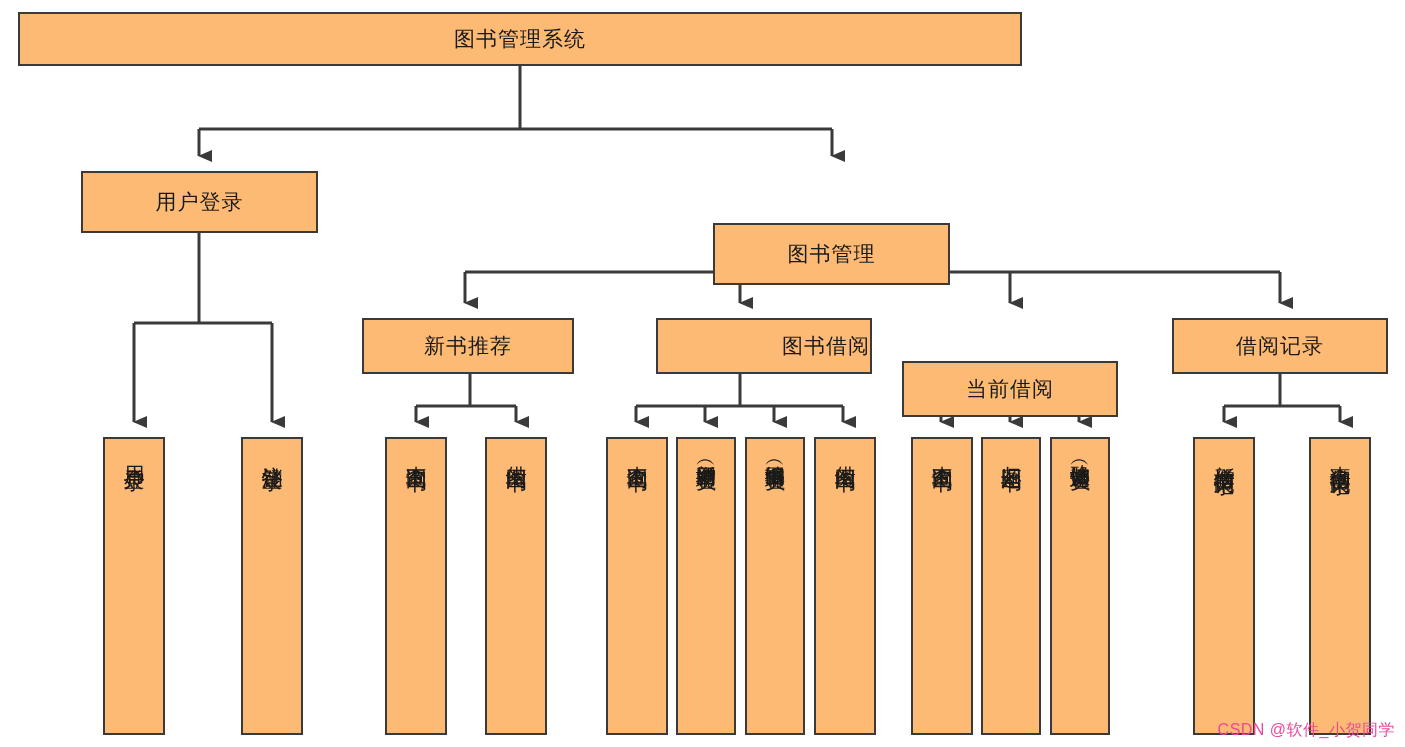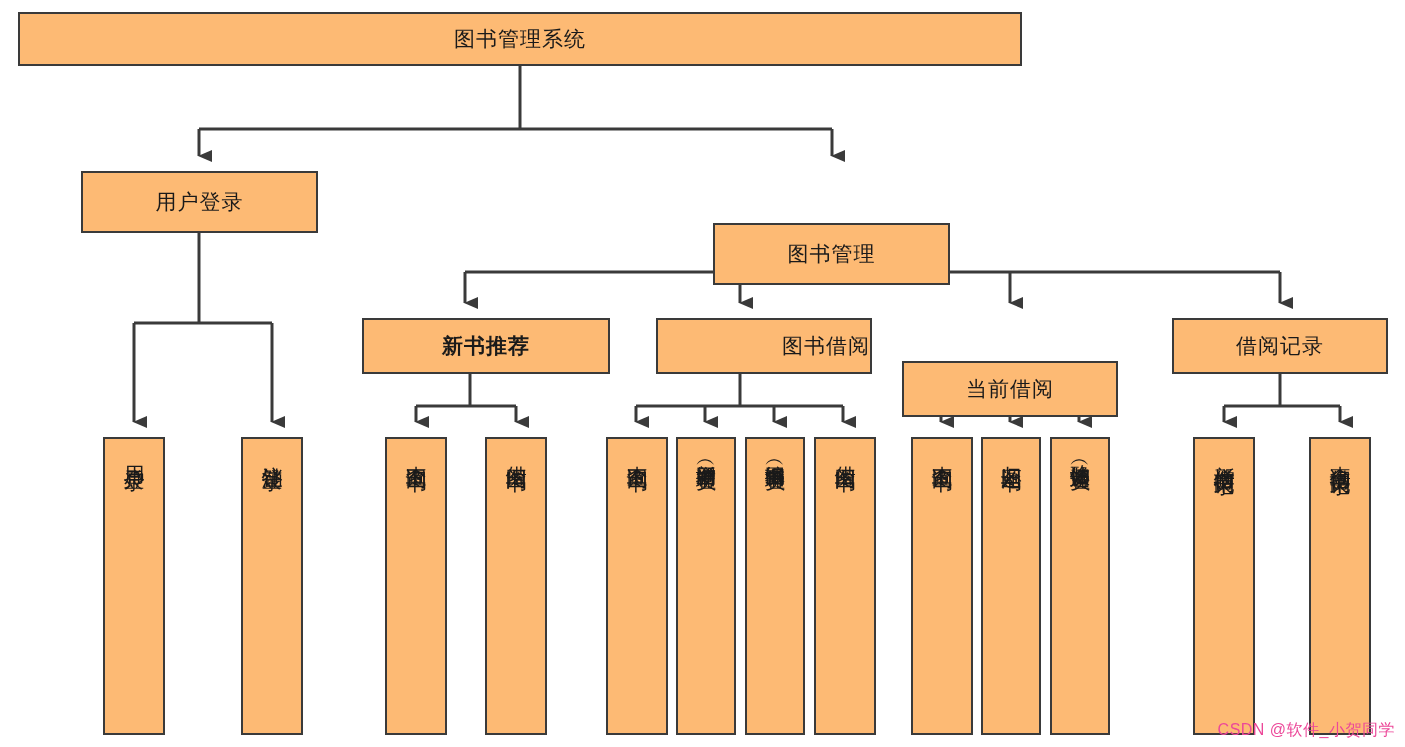--- a/index.html
+++ b/index.html
@@ -129,21 +129,21 @@
     <span class="node-label">图书管理系统</span>
   </div>
 
   <div class="node node-h" style="left:81px; top:171px; width:237px; height:62px;">
     <span class="node-label">用户登录</span>
   </div>
   <div class="node node-h" style="left:713px; top:183px; width:237px; height:62px;margin-top:40px;">
     <span class="node-label">图书管理</span>
   </div>
 
-  <div class="node node-h" style="left:362px; top:318px; width:248px; height:56px;font-weight:bold;">
+  <div class="node node-h" style="left:362px; top:318px; width:212px; height:56px;">
     <span class="node-label">新书推荐</span>
   </div>
   <div class="node node-h" style="left:656px; top:318px; width:216px; height:56px;justify-content:flex-end;">
     <span class="node-label">图书借阅</span>
   </div>
   <div class="node node-h" style="left:902px; top:318px; width:216px; height:56px;margin-top:43px;">
     <span class="node-label">当前借阅</span>
   </div>
   <div class="node node-h" style="left:1172px; top:318px; width:216px; height:56px;text-align:right;">
     <span class="node-label">借阅记录</span>

